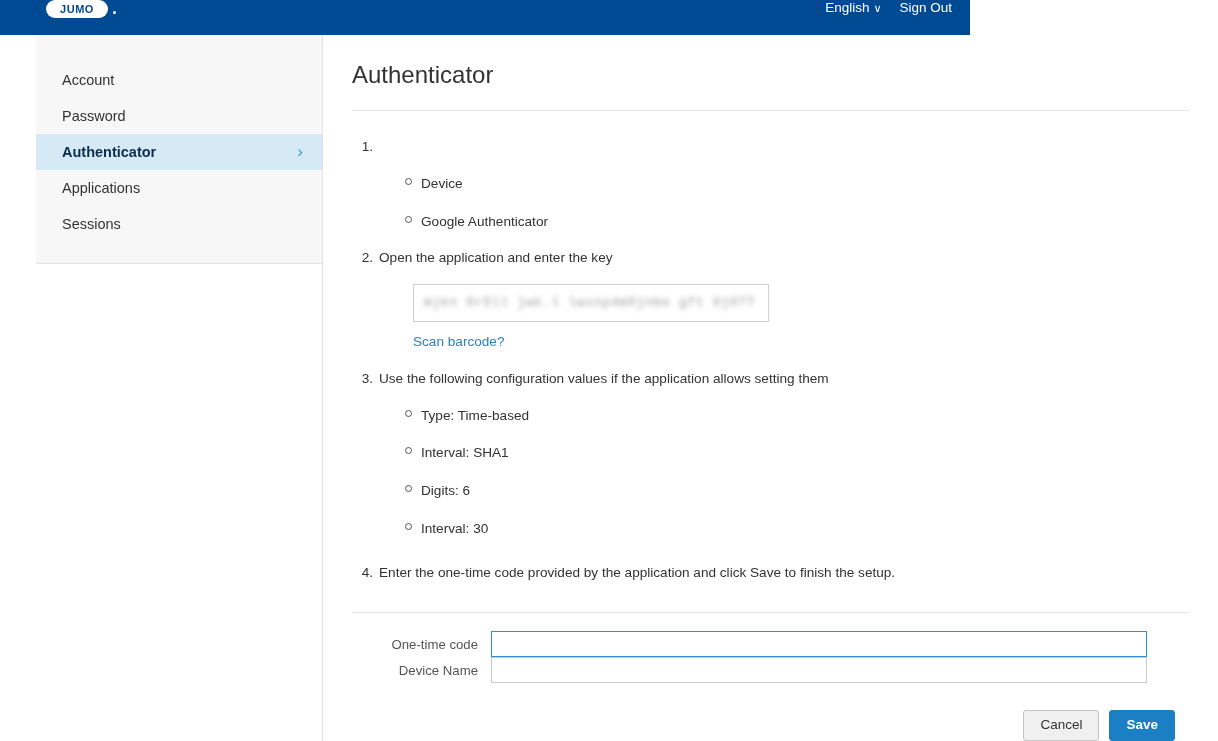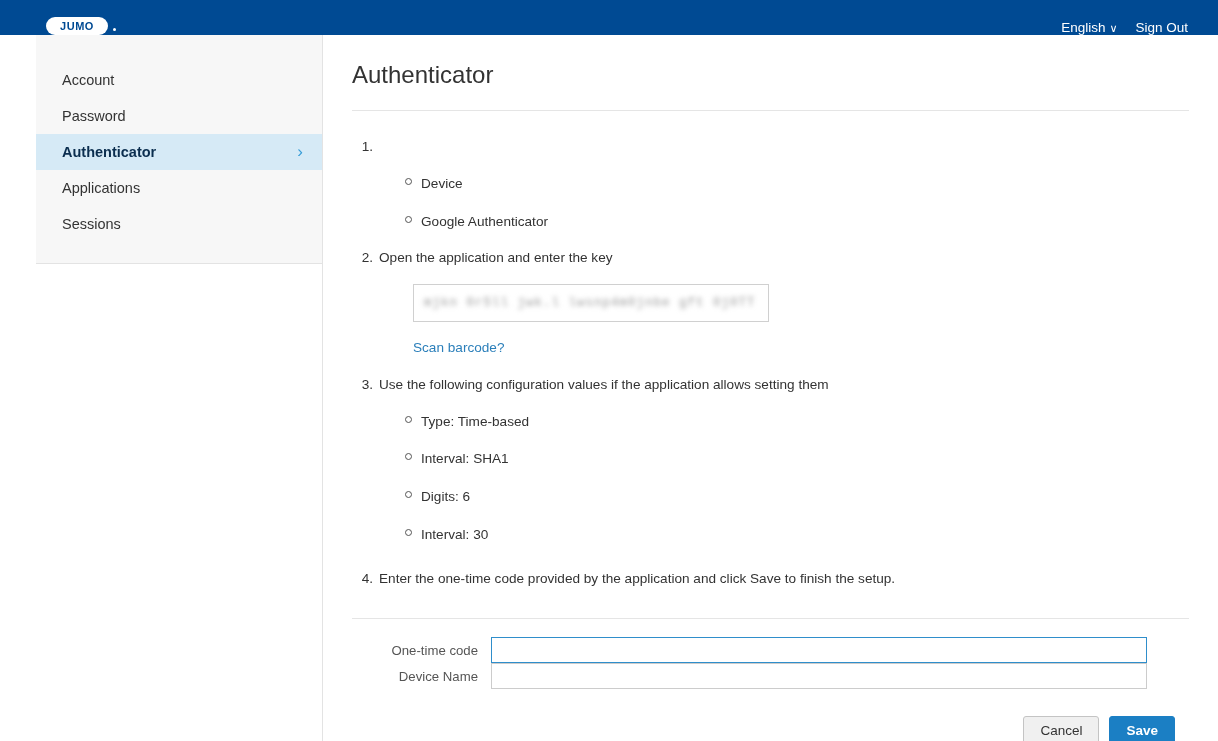--- a/index.html
+++ b/index.html
@@ -7,23 +7,23 @@
     margin: 0; padding: 0;
     width: 1218px; height: 741px;
     background: #ffffff;
     font-family: "Liberation Sans", sans-serif;
     overflow: hidden;
   }
 
   
   .topbar {
     position: absolute; top: 0; left: 0;
-    width: 1218px; height: 35px;
+    width: 970px; height: 35px;
     background: #004a93;
-    display: flex; align-items: flex-end;
+    display: flex; align-items: flex-start;
   }
   .logo-wrap {
     display: flex; align-items: center;
     margin-left: 46px;
   }
   .logo {
     width: 62px; height: 18px;
     background: #ffffff;
     border-radius: 9px;
     display: flex; align-items: center; justify-content: center;
@@ -37,21 +37,21 @@
   }
   .logo-dot {
     width: 3px; height: 3px;
     background: #ffffff;
     border-radius: 50%;
     margin-left: 5px;
     margin-top: 6px;
   }
   .topbar-right {
     margin-left: auto;
-    margin-right: 30px;
+    margin-right: 18px;
     display: flex; align-items: center;
     gap: 18px;
   }
   .topbar-link {
     color: #ffffff;
     font-size: 13.5px;
     text-decoration: none;
     white-space: nowrap;
   }
   .caret { font-size: 11px; margin-left: 4px; }
@@ -182,21 +182,21 @@
     font-family: "Liberation Mono", monospace;
     font-size: 12.5px;
     color: #9a9a9a;
     letter-spacing: 1px;
     filter: blur(2.4px);
     white-space: nowrap;
     user-select: none;
   }
   .scan-link {
     display: inline-block;
-    margin: 15px 0 0 62px;
+    margin: 9px 0 0 62px;
     color: #2b7fba;
     font-size: 13.6px;
     text-decoration: none;
     cursor: pointer;
   }
 
   .hr2 {
     margin: 22px 29px 0 29px;
     height: 1px;
     background: #e5e5e5;

